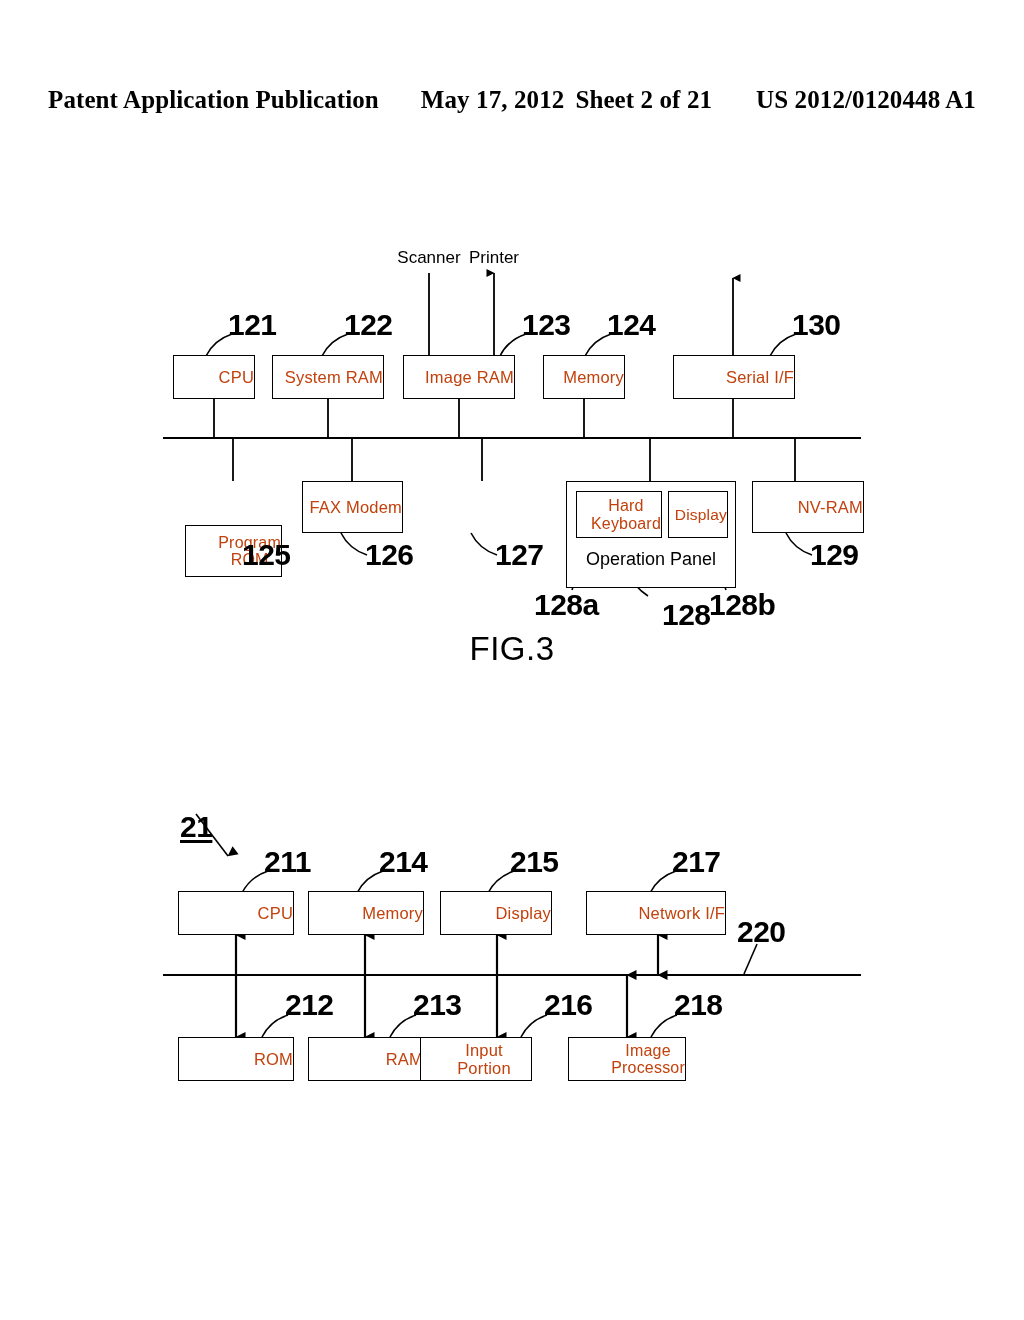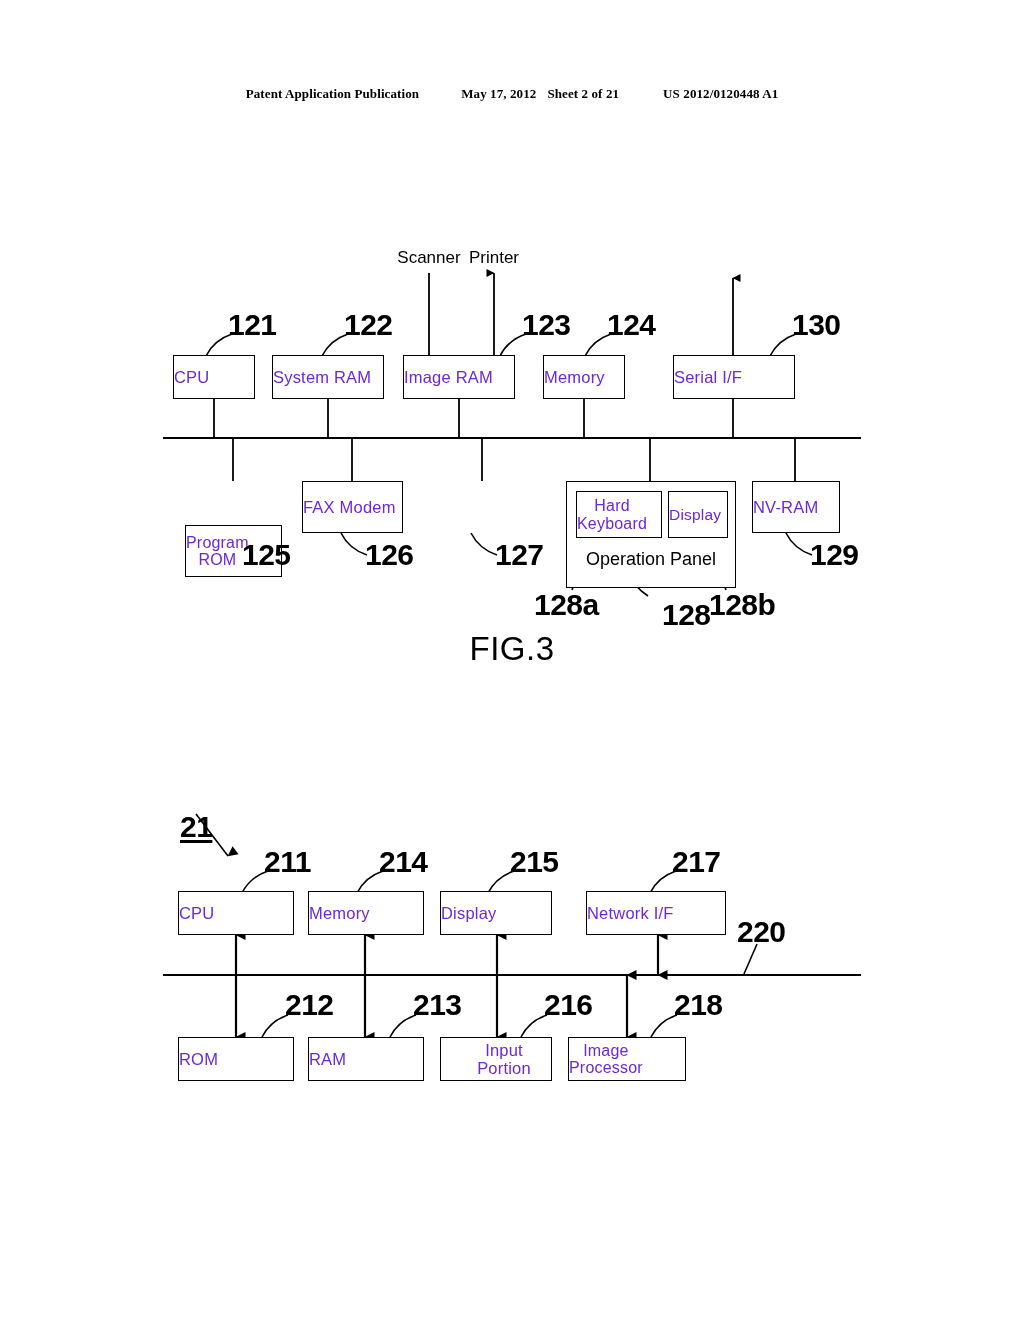--- a/index.html
+++ b/index.html
@@ -21,21 +21,21 @@
     position: absolute;
     top: 86px;
     left: 0;
     width: 1024px;
     height: 26px;
     display: flex;
     justify-content: center;
     align-items: baseline;
     font-family: "Liberation Serif", serif;
     font-weight: bold;
-    font-size: 13px;
+    font-size: 25px;
     letter-spacing: 0.1px;
     white-space: nowrap;
   }
   #page-header .hdr-pub { }
   #page-header .hdr-date { margin-left: 42px; }
   #page-header .hdr-sheet { margin-left: 11px; }
   #page-header .hdr-num { margin-left: 44px; }
 
   
   .figure {
@@ -54,26 +54,26 @@
   }
 
   
   .node-box {
     position: absolute;
     box-sizing: border-box;
     border: 1.7px solid #000;
     background: #fff;
     display: flex;
     align-items: center;
-    justify-content: flex-start;
+    justify-content: flex-end;
     text-align: center;
     font-family: "Liberation Sans", sans-serif;
     font-size: 16.5px;
     line-height: 1.12;
-    color: #6d28d9;
+    color: #c2410c;
     letter-spacing: 0.2px;
   }
   .node-box.two-line { font-size: 16px; line-height: 1.08; }
 
   .panel-box {
     position: absolute;
     box-sizing: border-box;
     border: 1.7px solid #000;
     background: #fff;
   }
@@ -207,21 +207,21 @@
 
   <div class="node-box two-line" style="left:185px; top:281px; width:97px; height:52px;margin-top:44px;">
     <span>
       <span>Program</span><br>
       <span>ROM</span>
     </span>
   </div>
   <div class="node-box" style="left:302px; top:281px; width:101px; height:52px;">
     <span>FAX Modem</span>
   </div>
-  <div class="node-box" style="left:752px; top:281px; width:88px; height:52px;">
+  <div class="node-box" style="left:752px; top:281px; width:112px; height:52px;">
     <span>NV-RAM</span>
   </div>
 
   <div class="ref-num" style="left:242px; top:338px;">125</div>
   <div class="ref-num" style="left:365px; top:338px;">126</div>
   <div class="ref-num" style="left:495px; top:338px;">127</div>
   <div class="ref-num" style="left:810px; top:338px;">129</div>
 
   <div class="panel-box" style="left:566px; top:281px; width:170px; height:107px;"></div>
   <div class="node-box two-line" style="left:576px; top:291px; width:86px; height:47px;">
@@ -295,21 +295,21 @@
   <div class="ref-num" style="left:672px; top:85px;">217</div>
 
   <div class="ref-num" style="left:737px; top:155px;">220</div>
 
   <div class="node-box" style="left:178px; top:277px; width:116px; height:44px;">
     <span>ROM</span>
   </div>
   <div class="node-box" style="left:308px; top:277px; width:116px; height:44px;">
     <span>RAM</span>
   </div>
-  <div class="node-box" style="left:440px; top:277px; width:112px; height:44px;padding-left:16px;">
+  <div class="node-box" style="left:420px; top:277px; width:112px; height:44px;padding-left:16px;">
     <span>Input Portion</span>
   </div>
   <div class="node-box two-line" style="left:568px; top:277px; width:118px; height:44px;">
     <span>
       <span>Image</span><br>
       <span>Processor</span>
     </span>
   </div>
 
   <div class="ref-num" style="left:285px; top:228px;">212</div>

